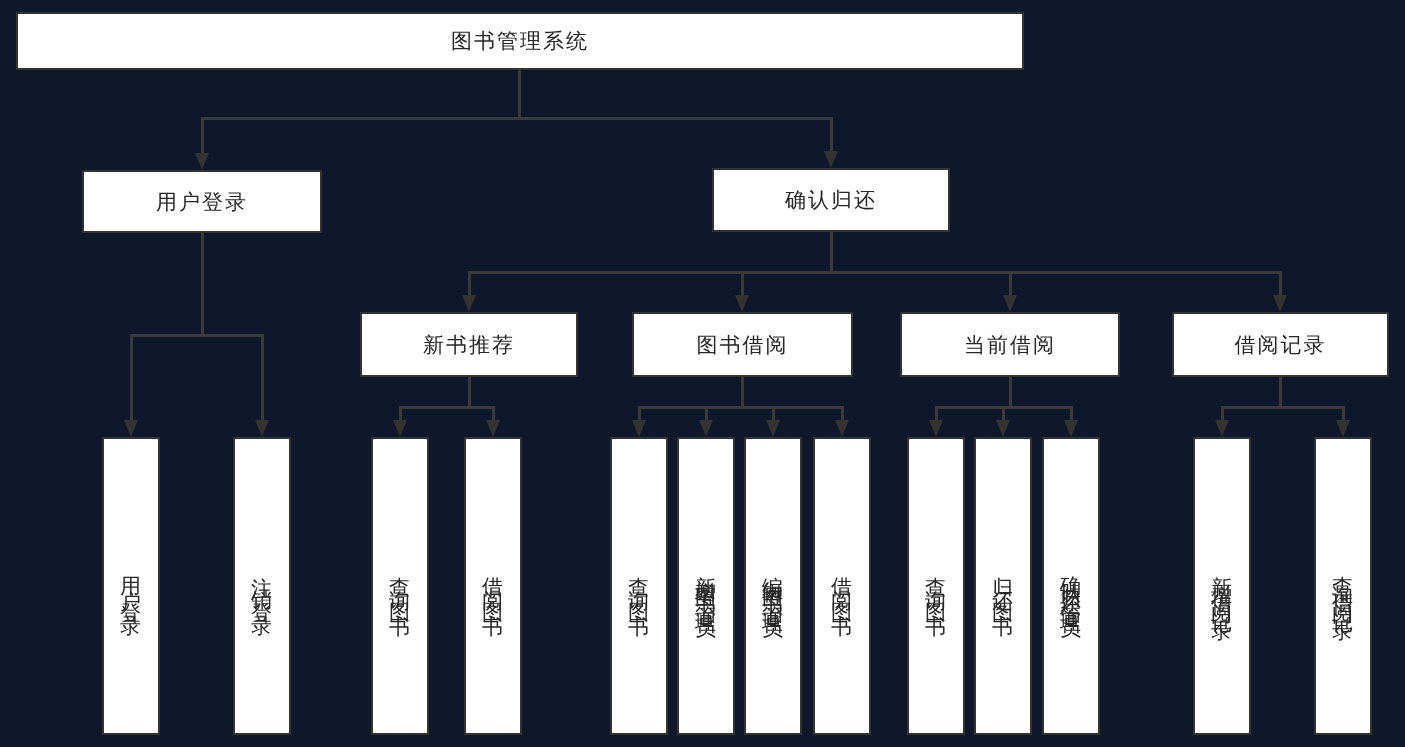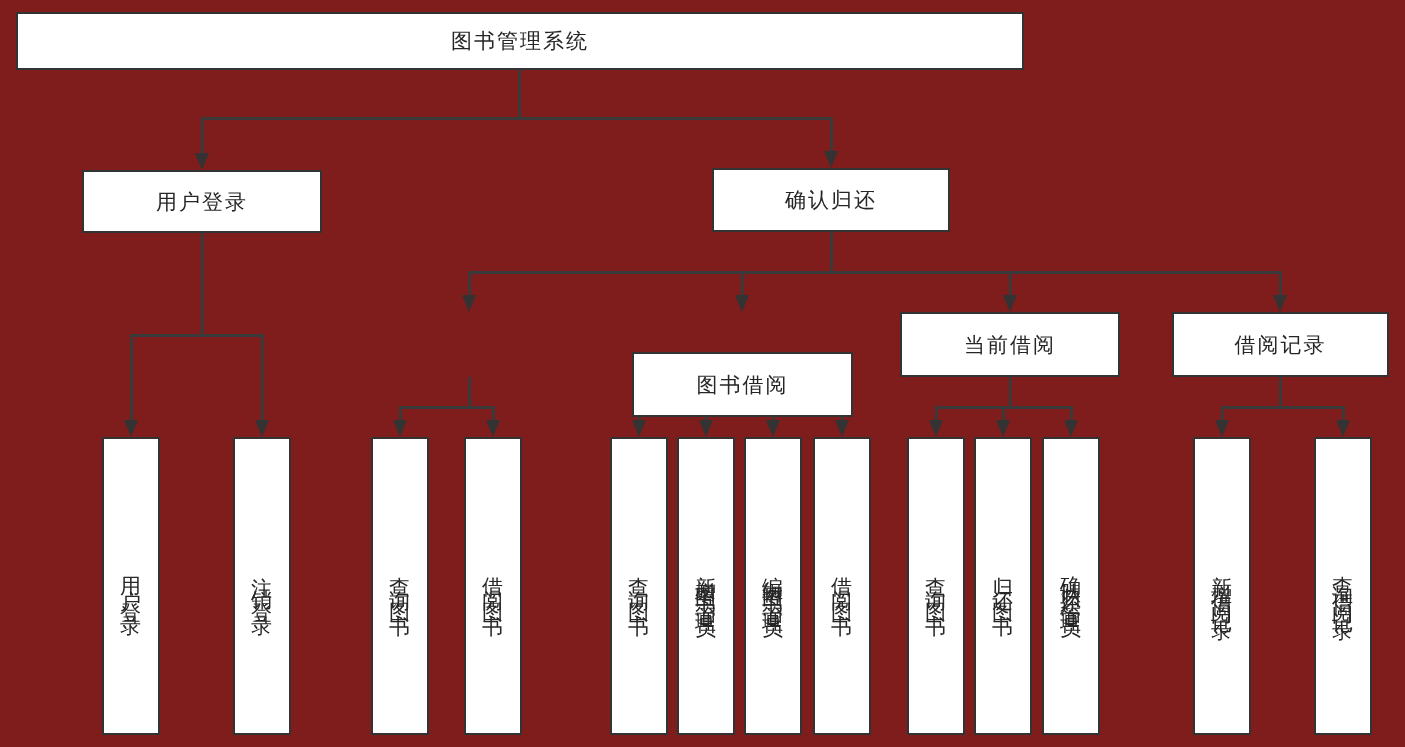--- a/index.html
+++ b/index.html
@@ -1,20 +1,20 @@
 <!DOCTYPE html>
 <html><head>
 <meta charset="utf-8">
 <style>
   html, body { margin: 0; padding: 0; background: #ffffff; }
   .stage {
     position: relative;
     width: 1405px;
     height: 747px;
-    background: #7f1d1d;
+    background: #0f172a;
     overflow: hidden;
     font-family: "Liberation Sans", "DejaVu Sans", sans-serif;
     color: #262626;
   }
   .box {
     position: absolute;
     background: #ffffff;
     border: 2.5px solid #333333;
     box-sizing: border-box;
     display: flex;
@@ -73,21 +73,24 @@
     <span class="hlabel">图书管理系统</span>
   </div>
 
   <div class="box" style="left:82px; top:170px; width:240px; height:63px;">
     <span class="hlabel">用户登录</span>
   </div>
   <div class="box" style="left:712px; top:168px; width:238px; height:64px;">
     <span class="hlabel">确认归还</span>
   </div>
 
-  <div class="box" style="left:632px; top:312px; width:221px; height:65px;margin-top:40px;">
+  <div class="box" style="left:360px; top:312px; width:218px; height:65px;">
+    <span class="hlabel">新书推荐</span>
+  </div>
+  <div class="box" style="left:632px; top:312px; width:221px; height:65px;">
     <span class="hlabel">图书借阅</span>
   </div>
   <div class="box" style="left:1172px; top:312px; width:217px; height:65px;">
     <span class="hlabel">借阅记录</span>
   </div>
   <div class="box" style="left:900px; top:312px; width:220px; height:65px;">
     <span class="hlabel">当前借阅</span>
   </div>
 
   <div class="box vbox" style="left:102px; top:437px; width:58px; height:298px;">

